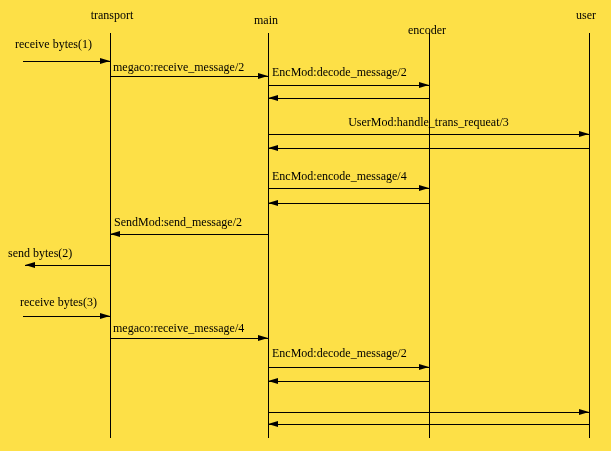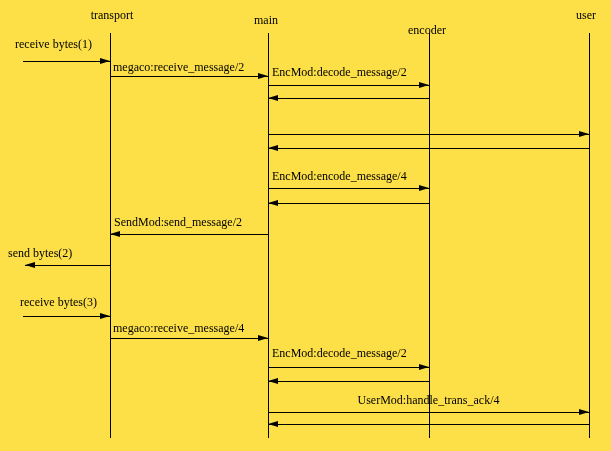--- a/index.html
+++ b/index.html
@@ -74,20 +74,21 @@
 
   <span class="msg-label" style="left:272px;top:66px;">EncMod:decode_message/2</span>
   <div class="arrow" style="left:268px;top:85px;width:161px;">
     <span class="head head-r"></span>
   </div>
 
   <div class="arrow" style="left:268px;top:98px;width:161px;">
     <span class="head head-l"></span>
   </div>
 
+  <span class="msg-label center" style="left:268px;top:116px;width:321px;">UserMod:handle_trans_requeat/3</span>
   <div class="arrow" style="left:268px;top:134px;width:321px;">
     <span class="head head-r"></span>
   </div>
 
   <div class="arrow" style="left:268px;top:148px;width:321px;">
     <span class="head head-l"></span>
   </div>
 
   <span class="msg-label" style="left:272px;top:170px;">EncMod:encode_message/4</span>
   <div class="arrow" style="left:268px;top:188px;width:161px;">
@@ -120,21 +121,20 @@
 
   <span class="msg-label" style="left:272px;top:347px;">EncMod:decode_message/2</span>
   <div class="arrow" style="left:268px;top:367px;width:161px;">
     <span class="head head-r"></span>
   </div>
 
   <div class="arrow" style="left:268px;top:381px;width:161px;">
     <span class="head head-l"></span>
   </div>
 
-  <span class="msg-label center" style="left:268px;top:394px;width:321px;">UserMod:handle_trans_ack/4</span>
   <div class="arrow" style="left:268px;top:412px;width:321px;">
     <span class="head head-r"></span>
   </div>
 
   <div class="arrow" style="left:268px;top:424px;width:321px;">
     <span class="head head-l"></span>
   </div>
 
 </div>
 

